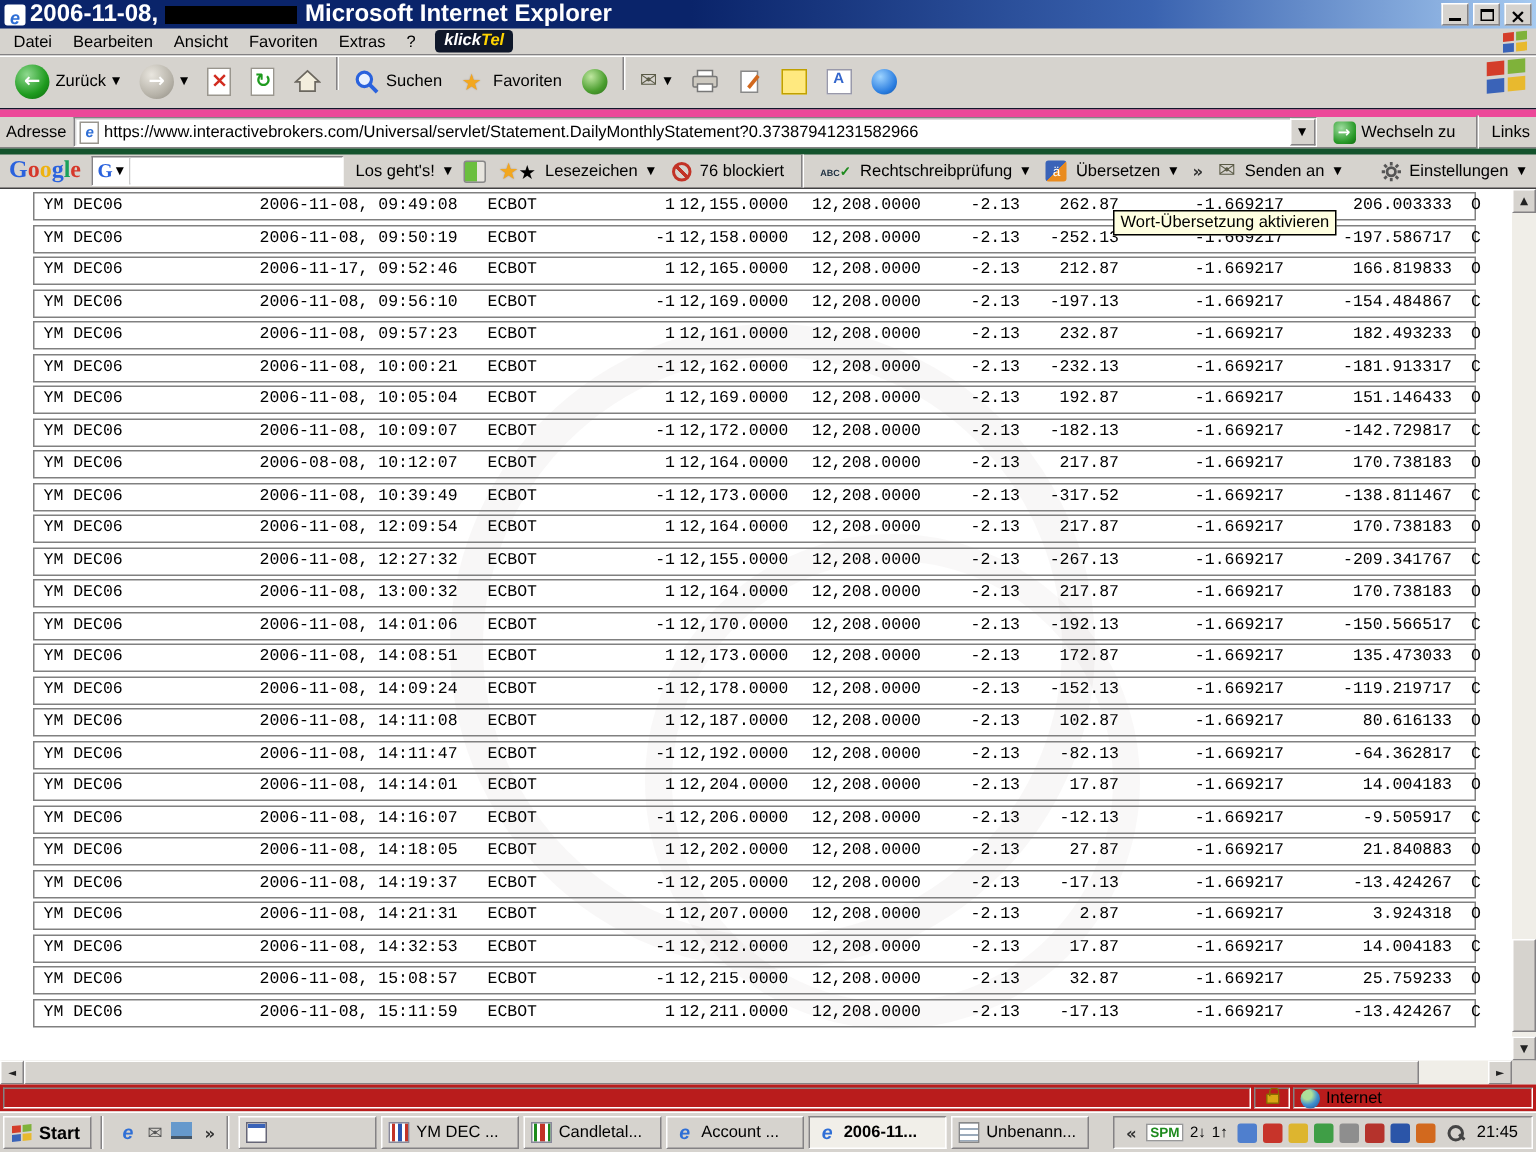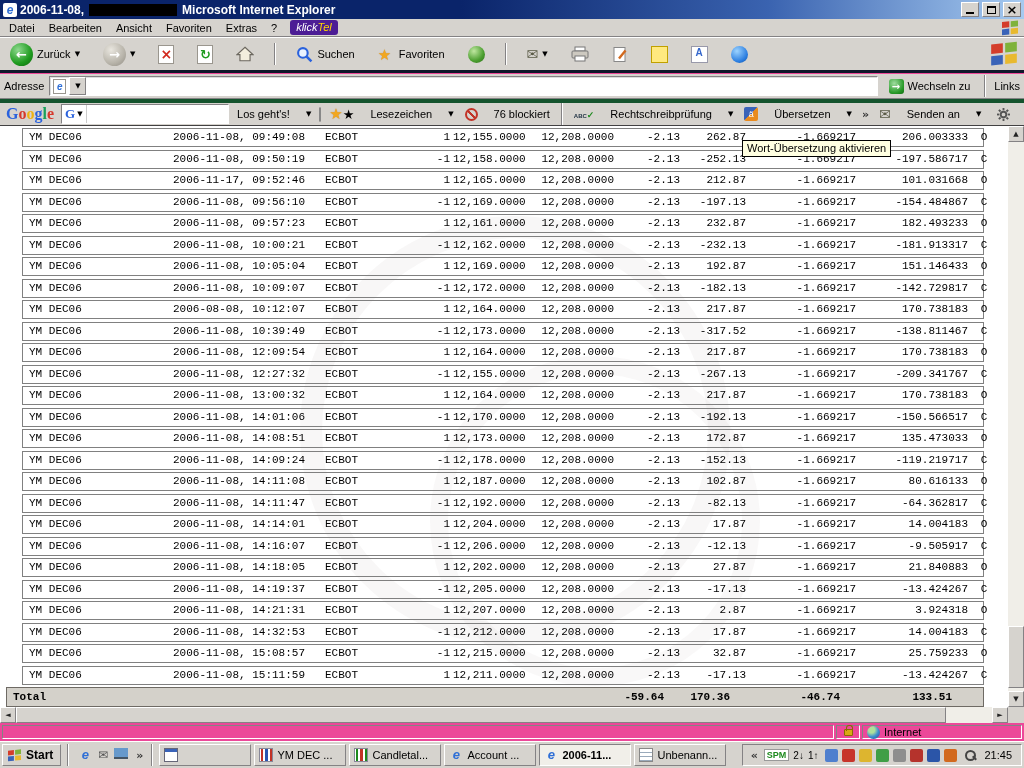--- a/index.html
+++ b/index.html
@@ -11,42 +11,42 @@
   .g { font-family:"DejaVu Sans", sans-serif; }
   .spacer { flex:1; }
   .bevel-out { border:1px solid; border-color:#fff #848284 #848284 #fff; background:#d6d3ce; }
   .bevel-in  { border:1px solid; border-color:#848284 #fff #fff #848284; }
   .sep { width:2px; height:22px; border-left:1px solid #848284; border-right:1px solid #fff; margin:0 3px; flex:0 0 auto; }
 
   
   .titlebar {
     height:19px; display:flex; align-items:center; padding:0 3px; gap:3px;
     background:linear-gradient(90deg,#0a246a 0%,#0a246a 45%,#3a63b0 75%,#a6caf0 100%);
-    color:#fff; font-weight:bold; font-size:12px;
+    color:#fff; font-weight:bold; font-size:16px;
   }
   .app-icon { width:14px; height:14px; background:#fff; border-radius:2px; text-align:center; flex:0 0 auto; }
   .app-icon::before { content:"e"; color:#2f6fd6; font-weight:bold; font-style:italic; font-size:12px; line-height:13px; }
   .title-text { display:flex; align-items:center; gap:5px; overflow:hidden; white-space:nowrap; flex:1; }
   .redaction { display:inline-block; width:88px; height:12px; background:#000; }
   .winbtn { width:18px; height:15px; display:flex; align-items:center; justify-content:center; color:#000; flex:0 0 auto; }
   .ic-min { width:8px; height:2px; background:#000; margin-top:7px; }
   .ic-max { width:9px; height:8px; border:1px solid #000; border-top-width:2px; }
   .ic-close::before { content:"×"; font-weight:bold; font-size:13px; line-height:11px; }
 
   
   .menubar { height:18px; display:flex; align-items:center; padding:0 2px; border-bottom:1px solid #848284; }
   .menu-items { display:flex; align-items:center; }
   .menu-item { padding:2px 7px; cursor:default; }
-  .brand { margin-left:6px; background:#4c1d95; border-radius:3px; padding:1px 6px 2px; font-weight:normal; font-style:italic; font-size:11px; }
+  .brand { margin-left:6px; background:#0f172a; border-radius:3px; padding:1px 6px 2px; font-weight:bold; font-style:italic; font-size:11px; }
   .brand .b1 { color:#fff; } .brand .b2 { color:#ffd400; }
   .menu-flag { width:20px; height:16px; margin-right:2px; }
 
   
-  .toolbar { height:36px; display:flex; align-items:center; padding:0 4px; gap:11px;
-    border-top:1px solid #fff; border-bottom:3px solid #0f172a; }
+  .toolbar { height:36px; display:flex; padding:0 4px; gap:1px;
+    border-top:1px solid #fff; border-bottom:1px solid #0f172a; }
   .tbtn { display:flex; align-items:center; gap:4px; padding:2px 5px; height:32px; border:1px solid transparent; white-space:nowrap; }
   .nav-circle { width:23px; height:23px; border-radius:50%; display:flex; align-items:center; justify-content:center;
     color:#fff; font-weight:bold; font-size:13px; flex:0 0 auto; }
   .nav-back { background:radial-gradient(circle at 35% 30%, #8fd98f, #1f9b1f 60%, #0b650b); }
   .nav-fwd  { background:radial-gradient(circle at 35% 30%, #e9e6df, #b8b4aa 60%, #8f8b82); }
   .nav-circle::before { content:""; }
   .nav-back::after { content:"←"; } .nav-fwd::after { content:"→"; }
   .caret { font-size:7px; line-height:7px; }
   .ic-page { width:16px; height:19px; background:#fff; border:1px solid #9a968e; display:flex; align-items:center; justify-content:center; flex:0 0 auto; }
   .ic-stop::before { content:"×"; color:#d22b1f; font-weight:bold; font-size:14px; }
@@ -56,21 +56,21 @@
   .ic-globe-green { border-radius:50%; background:radial-gradient(circle at 35% 30%, #bfe7a0, #4b9e2f 60%, #2c6e1a); }
   .ic-mail::before { content:"✉"; font-size:14px; color:#5a5a46; }
   .ic-note { background:#ffe97f; border:1px solid #c0a000; }
   .ic-snip { background:#fff; border:1px solid #99a; }
   .ic-snip::before { content:"A"; color:#36c; font-size:10px; font-weight:bold; display:block; text-align:center; }
   .ic-msn { border-radius:50%; background:radial-gradient(circle at 35% 30%, #9cd3ff, #2a7de0 65%, #134f9e); }
   .win-flag { width:28px; height:26px; margin-right:2px; }
 
   
   .addressbar { height:26px; display:flex; align-items:center; padding:2px 4px; gap:5px;
-    border-top:1px solid #ec4899; border-bottom:1px solid #848284; }
+    border-top:5px solid #ec4899; border-bottom:1px solid #848284; }
   .addr-field { flex:1; height:20px; background:#fff; display:flex; align-items:center; gap:3px; padding-left:3px;
     border:1px solid; border-color:#848284 #fff #fff #848284; box-shadow:inset 1px 1px 0 #00000022; }
   .addr-doc { width:13px; height:15px; background:#fff; border:1px solid #9a968e; text-align:center; flex:0 0 auto; }
   .addr-doc::before { content:"e"; color:#2f6fd6; font-weight:bold; font-style:italic; font-size:10px; line-height:13px; }
   .addr-input { flex:1; border:none; outline:none; font-family:"Liberation Sans",sans-serif; font-size:11px; height:16px; }
   .addr-drop { width:17px; height:18px; display:flex; align-items:center; justify-content:center; font-size:7px; }
   .go-icon { width:15px; height:15px; border-radius:3px; flex:0 0 auto;
     background:radial-gradient(circle at 35% 30%, #9fdc9f, #2a9b2a 65%, #0f6b0f);
     color:#fff; font-size:10px; line-height:15px; text-align:center; font-weight:bold; }
   .go-icon::before { content:"➔"; content:"→"; }
@@ -79,21 +79,21 @@
   .googlebar { height:27px; display:flex; align-items:center; padding:0 4px; gap:5px;
     border-top:4px solid #14532d; border-bottom:1px solid #424142; }
   .glogo { font-family:"Liberation Serif", serif; font-weight:bold; font-size:16px; letter-spacing:0; padding:0 2px; }
   .glogo .l1{color:#2a62dd;} .glogo .l2{color:#d6382b;} .glogo .l3{color:#eeb211;}
   .glogo .l4{color:#2a62dd;} .glogo .l5{color:#19a05c;} .glogo .l6{color:#d6382b;}
   .gsearch { width:168px; height:20px; background:#fff; display:flex; align-items:center;
     border:1px solid; border-color:#848284 #fff #fff #848284; }
   .gbadge { display:flex; align-items:center; gap:2px; padding:0 3px; height:18px; border-right:1px solid #ccc; }
   .gbadge .gG { color:#2a62dd; font-weight:bold; font-family:"Liberation Serif",serif; font-size:13px; }
   .ginput { flex:1; border:none; outline:none; height:16px; font-size:11px; min-width:10px; }
-  .gitem { display:flex; align-items:center; gap:16px; padding:2px 3px; white-space:nowrap; }
+  .gitem { display:flex; align-items:center; gap:6px; padding:2px 3px; white-space:nowrap; }
   .ic-pr { width:15px; height:15px; border:1px solid #888; background:linear-gradient(90deg,#6bbf3e 0 60%,#e8e6df 60%); border-radius:2px; }
   .ic-blocked { width:13px; height:13px; border-radius:50%; border:2px solid #c23327;
     background:linear-gradient(45deg,transparent 42%,#c23327 42% 58%,transparent 58%); }
   .ic-abc::before { content:"ABC"; font-size:6px; font-weight:bold; color:#234; letter-spacing:0; }
   .ic-abc::after { content:"✓"; color:#1d8a1d; font-size:9px; font-weight:bold; }
   .ic-trans { width:14px; height:14px; background:linear-gradient(135deg,#3a63b8 0 50%,#e98b1f 50%); color:#fff;
     font-size:9px; line-height:14px; text-align:center; border-radius:2px; }
   .ic-trans::before { content:"ä"; }
   .chev { font-weight:bold; color:#333; padding:0 2px; }
 
@@ -124,21 +124,21 @@
   .hscroll { position:absolute; left:0; bottom:0; right:16px; height:16px; background:#f0eee8; display:flex; }
   .corner  { position:absolute; right:0; bottom:0; width:16px; height:16px; background:#d6d3ce; }
   .sbtn { width:16px; height:16px; display:flex; align-items:center; justify-content:center; font-size:7px; color:#222; flex:0 0 auto; }
   .vtrack { position:absolute; top:16px; bottom:16px; left:0; right:0; }
   .vthumb { position:absolute; top:484px; height:62px; left:0; width:16px; }
   .sbtn-down { position:absolute; bottom:0; }
   .htrack { flex:1; position:relative; }
   .hthumb { position:absolute; left:0; top:0; width:930px; height:16px; }
 
   
-  .statusbar { position:absolute; left:0; right:0; bottom:27px; height:18px; display:flex; gap:2px; padding:2px 2px; background:#ec4899;margin-top:38px; }
+  .statusbar { position:absolute; left:0; right:0; bottom:27px; height:18px; display:flex; gap:2px; padding:2px 2px; background:#b91c1c;margin-top:38px; }
   .spanel { display:flex; align-items:center; gap:4px; padding:0 4px; }
   .sp1 { flex:1; } .sp-lock { width:24px; justify-content:center; } .sp-zone { width:160px; }
   .lock { position:relative; width:9px; height:7px; background:#d9a814; border:1px solid #8a6a00; border-radius:1px; }
   .lock::before { content:""; position:absolute; top:-5px; left:1px; width:5px; height:5px;
     border:1.5px solid #8a6a00; border-bottom:none; border-radius:3px 3px 0 0; }
   .globe { width:13px; height:13px; border-radius:50%;
     background:radial-gradient(circle at 35% 30%, #aee09a 0 25%, #3f8fd0 55%, #1d4f8c); }
 
   
   .taskbar { position:absolute; left:0; right:0; bottom:0; height:27px; background:#d6d3ce; border-top:1px solid #fff;
@@ -289,20 +289,21 @@
             <rect x="13" y="11" width="10" height="8" fill="#e8b92e"></rect>
           </g>
         </svg>
     </span>
   </div>
 
   <div class="addressbar">
     <span>Adresse</span>
     <span class="addr-field">
       <span class="addr-doc"></span>
+      <input class="addr-input" type="text" value="https://www.interactivebrokers.com/Universal/servlet/Statement.DailyMonthlyStatement?0.37387941231582966" style="">
       <span class="addr-drop bevel-out g">▼</span>
     </span>
     <span class="tbtn">
       <span class="go-icon g"></span>
       <span>Wechseln zu</span>
     </span>
     <span class="sep"></span>
     <span>Links</span>
   </div>
 
@@ -403,21 +404,21 @@
         <div class="trow">
           <span class="c sym">YM DEC06</span>
           <span class="c dt">2006-11-17, 09:52:46</span>
           <span class="c ex">ECBOT</span>
           <span class="c qty num">1</span>
           <span class="c price num">12,165.0000</span>
           <span class="c close num">12,208.0000</span>
           <span class="c fee num">-2.13</span>
           <span class="c pnl num">212.87</span>
           <span class="c comm num">-1.669217</span>
-          <span class="c pnlb num">101.031668</span>
+          <span class="c pnlb num">166.819833</span>
           <span class="c code">O</span>
         </div>
 
         <div class="trow">
           <span class="c sym">YM DEC06</span>
           <span class="c dt">2006-11-08, 09:56:10</span>
           <span class="c ex">ECBOT</span>
           <span class="c qty num">-1</span>
           <span class="c price num">12,169.0000</span>
           <span class="c close num">12,208.0000</span>
@@ -730,35 +731,20 @@
           <span class="c price num">12,211.0000</span>
           <span class="c close num">12,208.0000</span>
           <span class="c fee num">-2.13</span>
           <span class="c pnl num">-17.13</span>
           <span class="c comm num">-1.669217</span>
           <span class="c pnlb num">-13.424267</span>
           <span class="c code">C</span>
         </div>
       </div>
 
-    <div class="trades" style="position:absolute; top:561px; left:6px;">
-      <div class="total-row">
-        <span class="c sym">Total</span>
-        <span class="c dt"></span>
-          <span class="c ex"></span>
-          <span class="c qty"></span>
-        <span class="c price"></span>
-          <span class="c close"></span>
-        <span class="c fee num">-59.64</span>
-        <span class="c pnl num">170.36</span>
-        <span class="c comm num">-46.74</span>
-        <span class="c pnlb num">133.51</span>
-        <span class="c code"></span>
-      </div>
-    </div>
 
     <div class="tooltip">Wort-Übersetzung aktivieren</div>
 
     <div class="vscroll">
       <div class="sbtn bevel-out g">▲</div>
       <div class="vtrack">
         <div class="vthumb bevel-out"></div>
       </div>
       <div class="sbtn bevel-out g sbtn-down">▼</div>
     </div>

